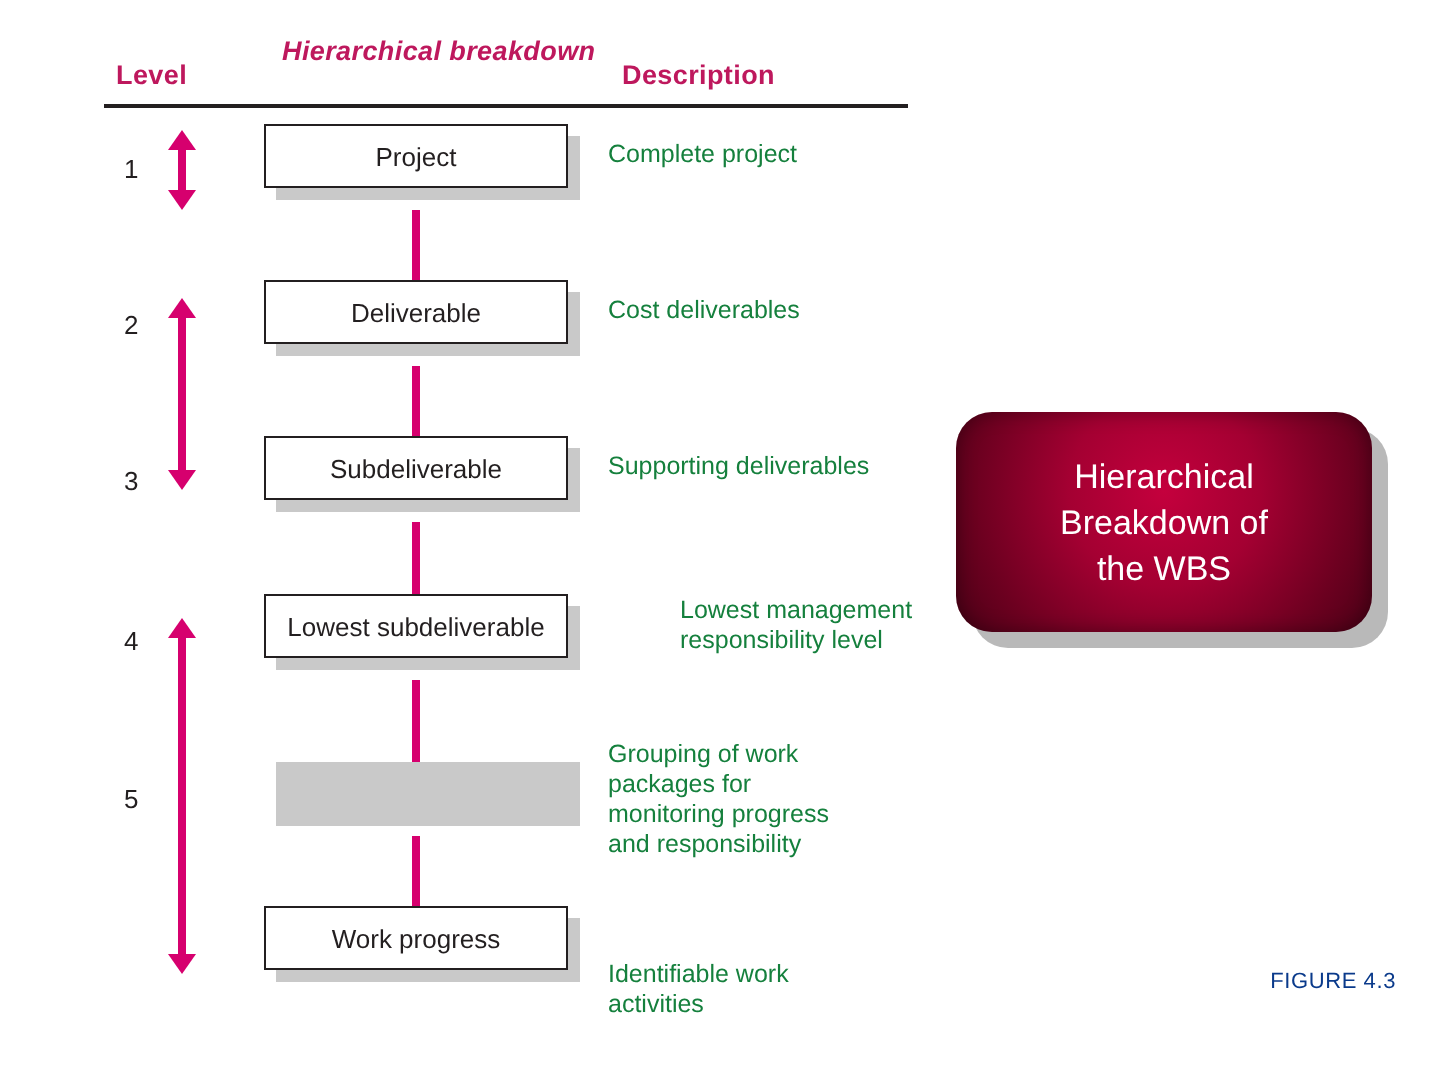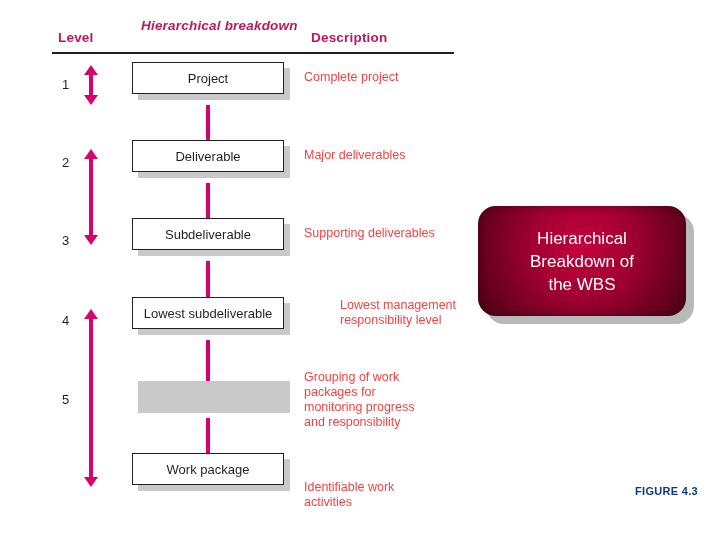--- a/index.html
+++ b/index.html
@@ -81,21 +81,21 @@
     z-index: 2;
   }
 
   .desc {
     position: absolute;
     left: 258px;
     width: 160px;
     font-family: "Liberation Sans", sans-serif;
     font-size: 12.5px;
     line-height: 15px;
-    color: #ef4444;
+    color: #15803d;
   }
 
   
   .conn {
     position: absolute;
     left: 160px;
     width: 4px;
     background: #d6006e;
     z-index: 1;
   }
@@ -169,21 +169,21 @@
     white-space: pre-line;
   }
 
   
   #figure-label {
     position: absolute;
     right: 22px;
     bottom: 43px;
     font-family: "Liberation Sans", sans-serif;
     font-size: 11px;
-    font-weight: bold;
+    font-weight: normal;
     color: #0a3a8b;
     letter-spacing: 0.3px;
   }
 </style>
 </head>
 <body>
 
 <div id="diagram">
 
   <div class="col-head" id="head-level">Level</div>
@@ -224,24 +224,24 @@
 
   <div class="box-shadow" style="top:206px"></div>
   <div class="wbs-box" style="top:200px">Subdeliverable</div>
 
   <div class="box-shadow" style="top:285px"></div>
   <div class="wbs-box" style="top:279px">Lowest subdeliverable</div>
 
   <div class="box-shadow" style="top:363px"></div>
 
   <div class="box-shadow" style="top:441px"></div>
-  <div class="wbs-box" style="top:435px">Work package</div>
+  <div class="wbs-box" style="top:435px">Work progress</div>
 
   <div class="desc" style="top:52px">Complete project</div>
-  <div class="desc" style="top:130px">Major deliverables</div>
+  <div class="desc" style="top:130px">Cost deliverables</div>
   <div class="desc" style="top:208px">Supporting deliverables</div>
   <div class="desc" style="top:280px; white-space:pre-line;margin-left:36px;">Lowest management
 responsibility level</div>
   <div class="desc" style="top:352px; white-space:pre-line;">Grouping of work
 packages for
 monitoring progress
 and responsibility</div>
   <div class="desc" style="top:438px; white-space:pre-line;margin-top:24px;">Identifiable work
 activities</div>
 

